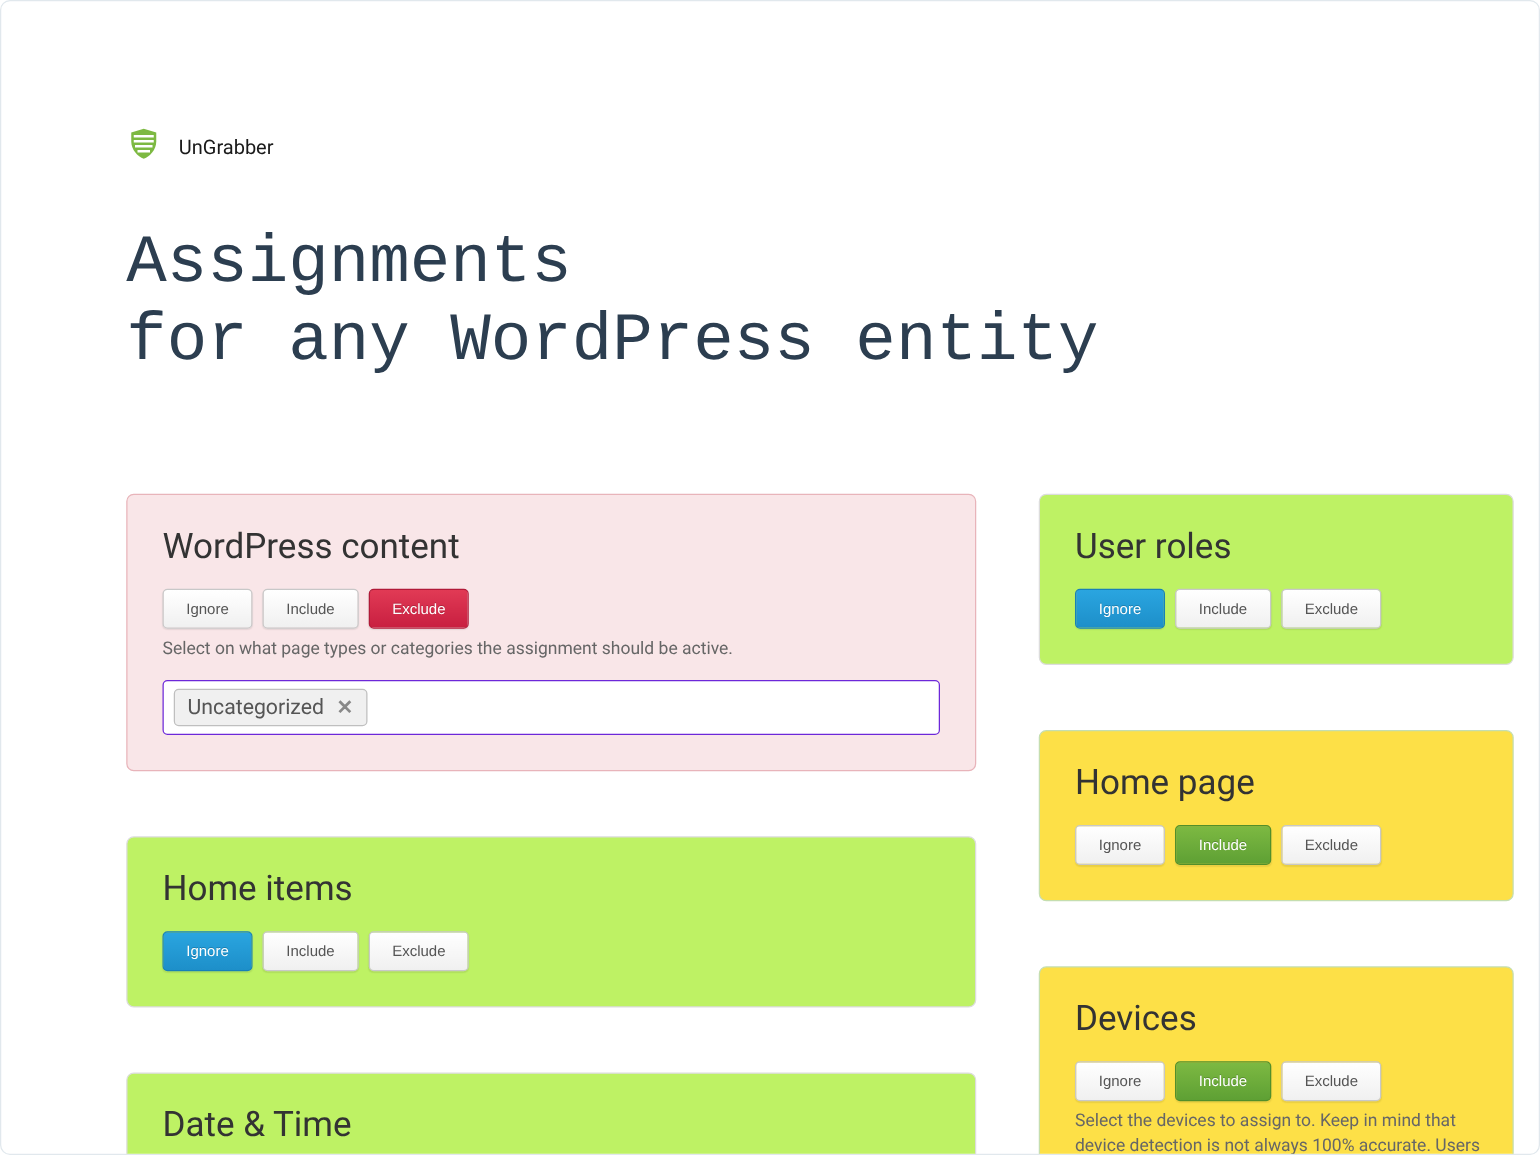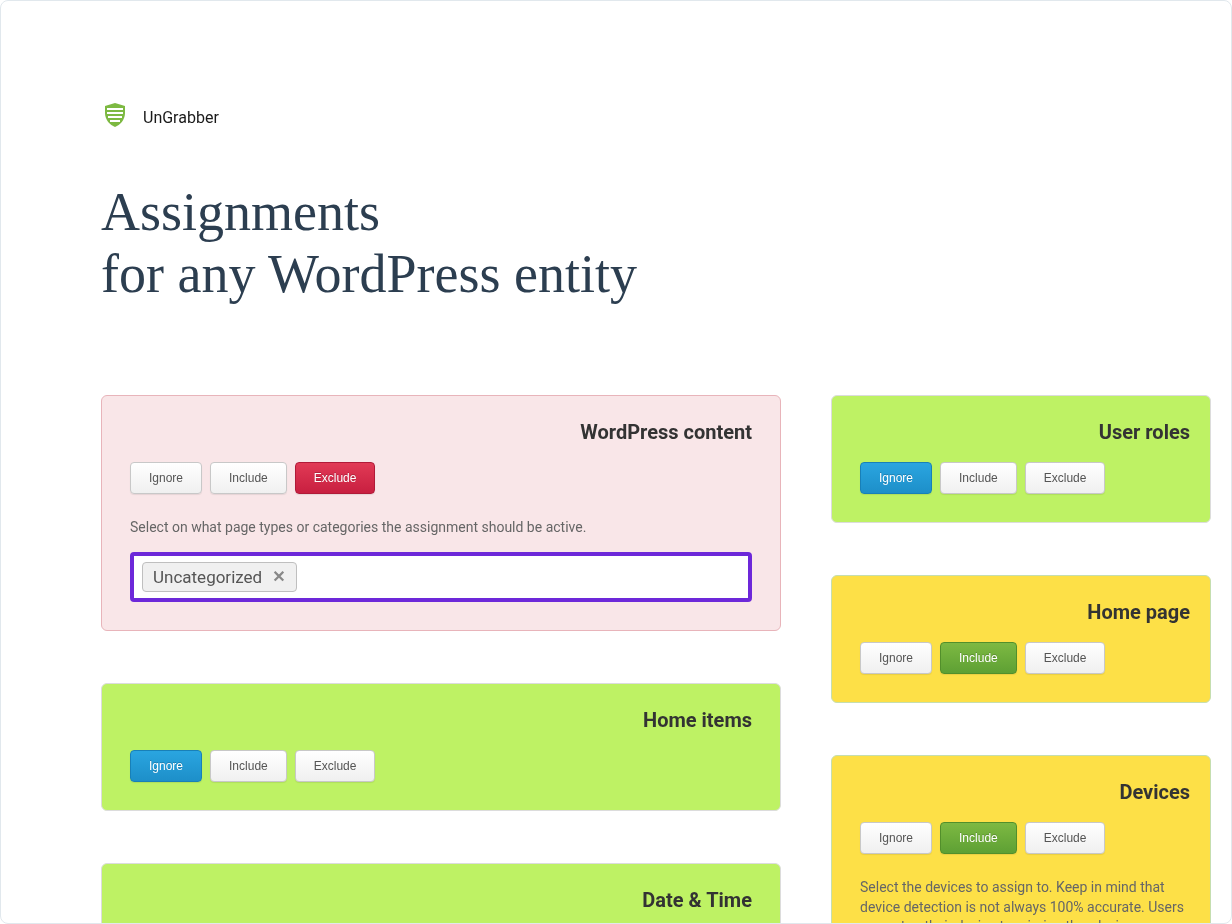--- a/index.html
+++ b/index.html
@@ -30,21 +30,21 @@
       margin-bottom: 48px;
     }
     
     .brand-title {
       font-size: 16px;
       font-weight: 400;
       color: #1a1a1a;
     }
     
     .main-title {
-      font-family: Liberation Serif, serif;
+      font-family: Liberation Mono, monospace;
       font-size: 54px;
       font-weight: 400;
       color: #2c3e50;
       line-height: 1.15;
       margin-bottom: 90px;
     }
     
     .cards-area {
       display: flex;
       gap: 50px;
@@ -75,25 +75,24 @@
       background: #f9e6e8;
       border-color: #e8b4ba;
     }
     
     .card.include {
       background: #fde047;
       border-color: #c5deb0;
     }
     
     .card-title {
-      font-size: 20px;
-      font-weight: 700;
+      font-size: 28px;
+      font-weight: 400;
       color: #333333;
       margin-bottom: 18px;
-      text-align: right;
     }
     
     .segmented {
       display: inline-flex;
       gap: 8px;
     }
     
     .seg-btn {
       padding: 8px 18px;
       font-size: 12px;
@@ -122,28 +121,28 @@
     .seg-btn.active-exclude {
       background: linear-gradient(#e13a55, #c81f40);
       border-color: #b11a38;
       color: #ffffff;
       text-shadow: 0 -1px 0 rgba(0,0,0,0.2);
     }
     
     .hint {
       font-size: 14px;
       color: #666666;
-      margin-top: 24px;
+      margin-top: 7px;
       line-height: 1.4;
     }
     
     .tag-input {
       margin-top: 14px;
       background: #ffffff;
-      border: 4px solid #6d28d9;
+      border: 1px solid #6d28d9;
       border-radius: 4px;
       padding: 6px 8px;
       display: flex;
       align-items: center;
       min-height: 44px;
     }
     
     .tag {
       display: inline-flex;
       align-items: center;

